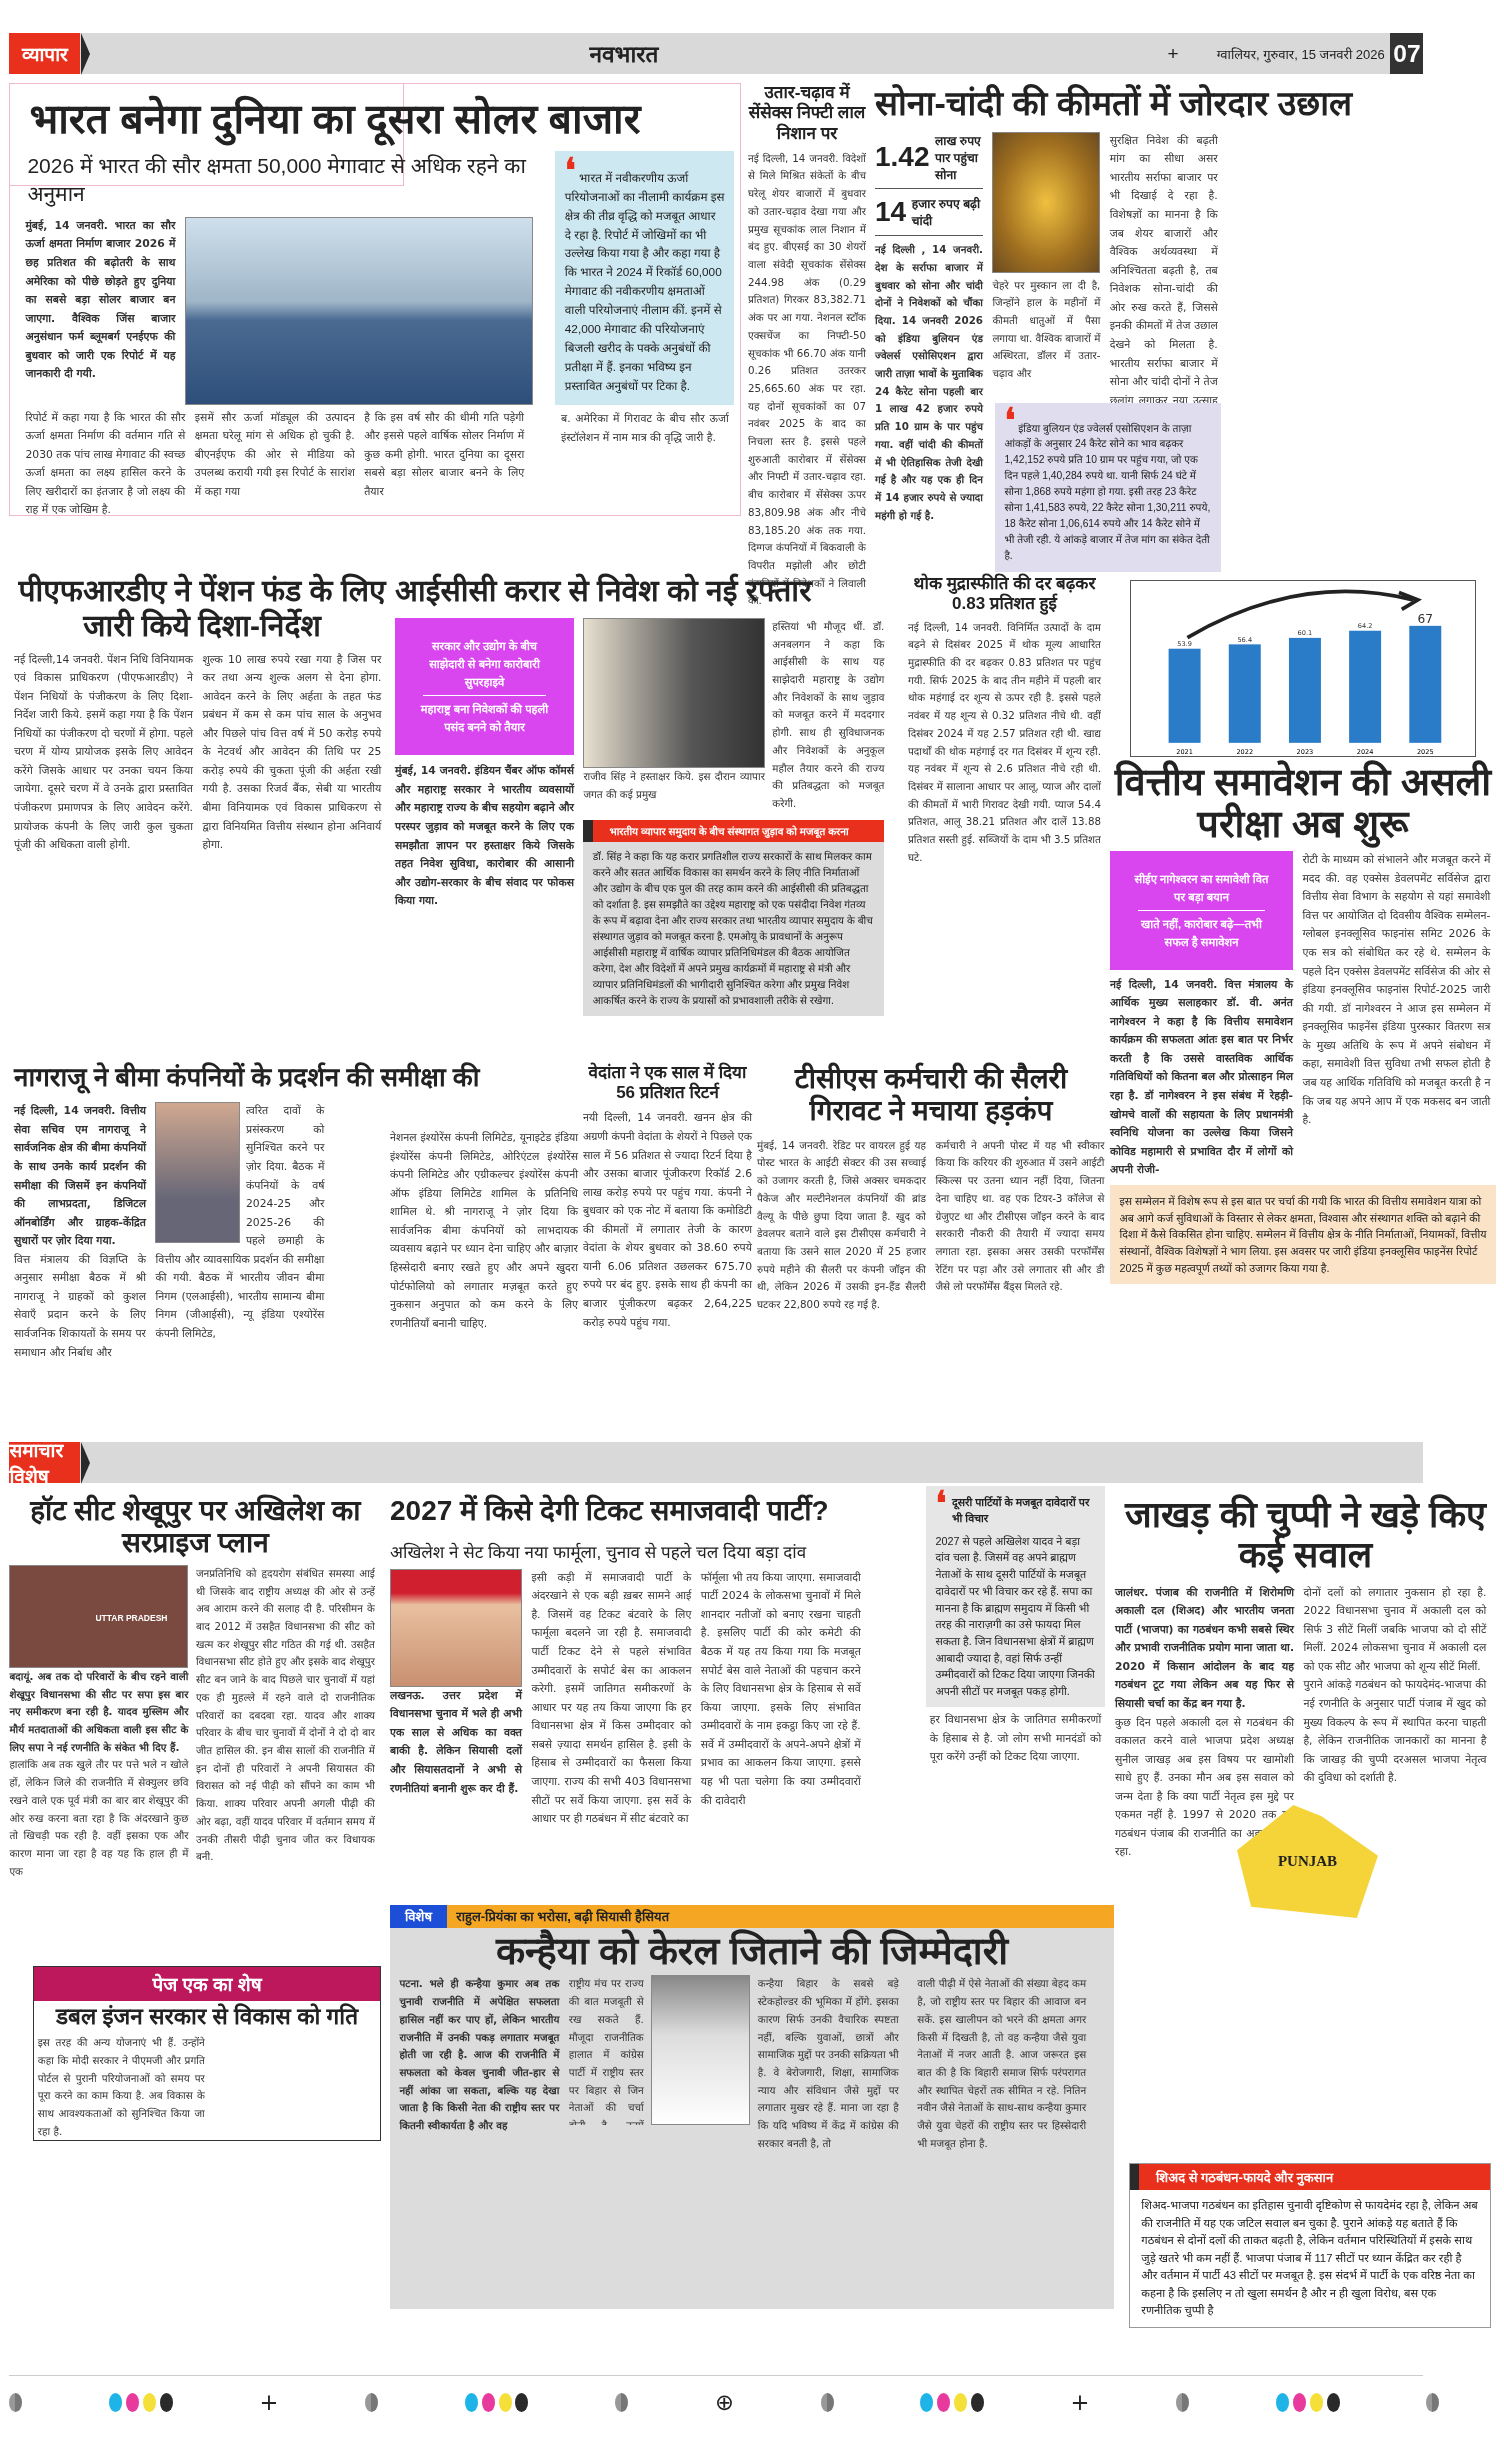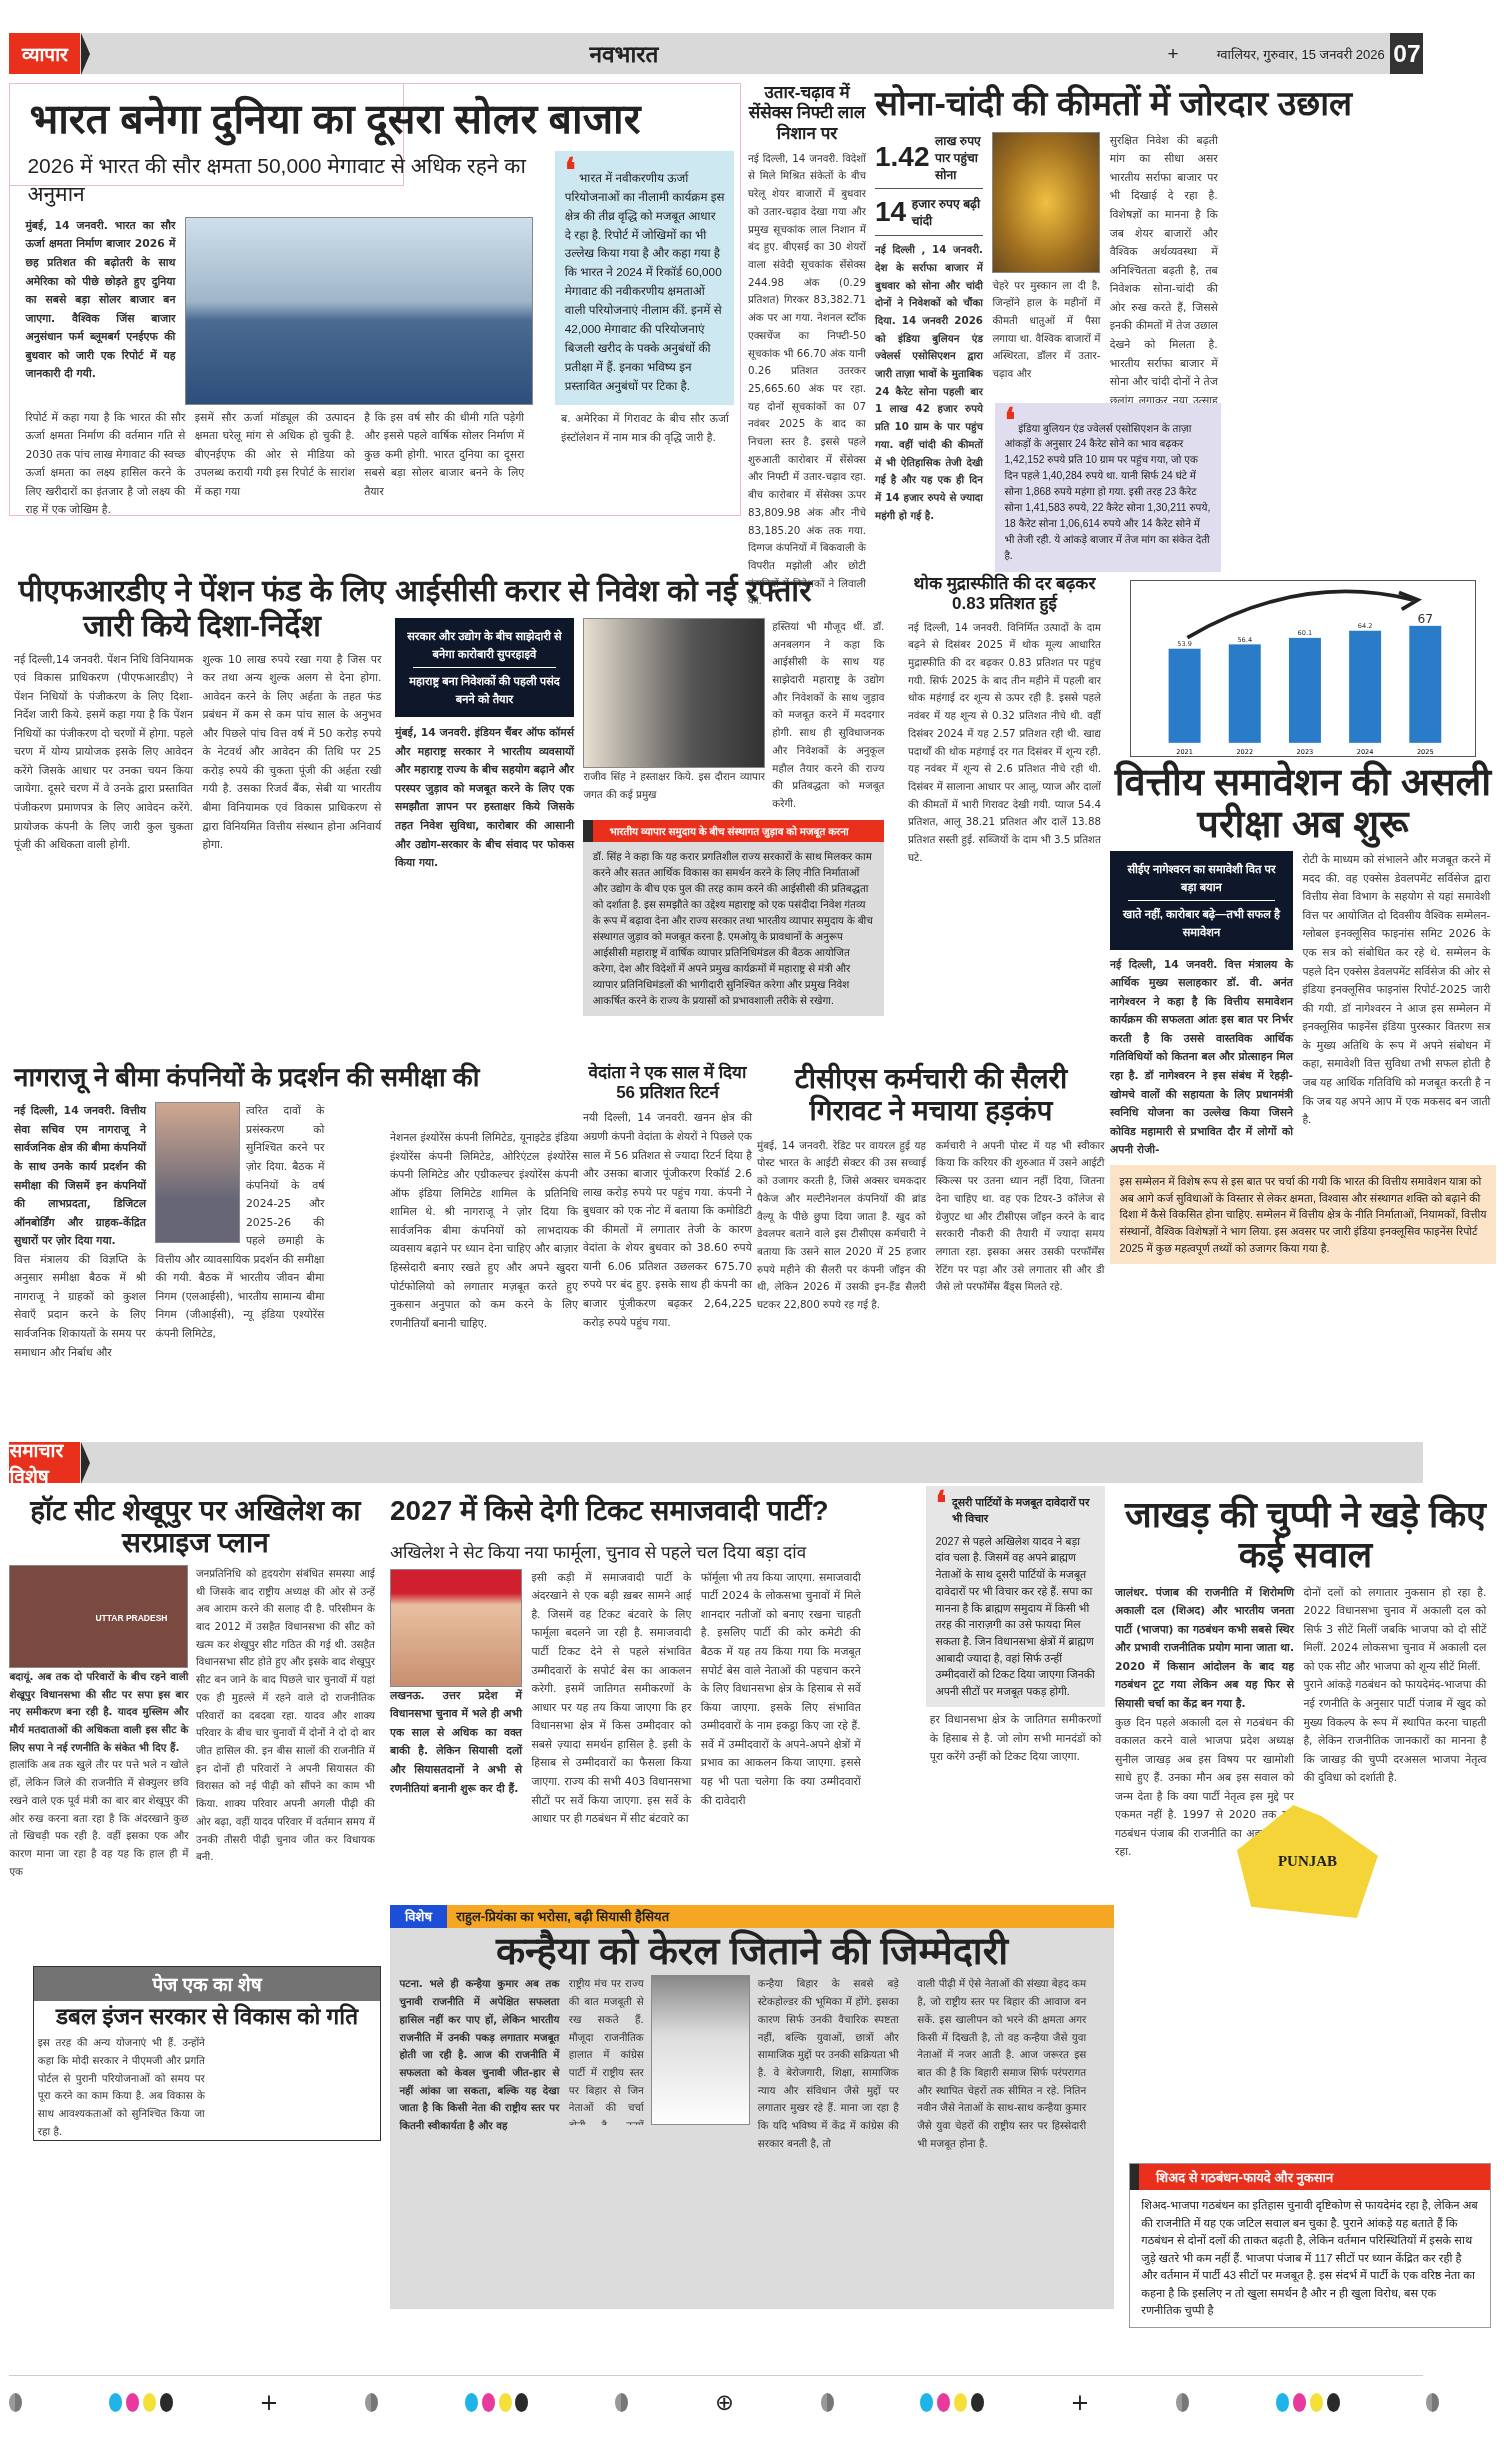--- a/index.html
+++ b/index.html
@@ -14,21 +14,21 @@
 .h1{font:bold 36px "Liberation Sans",sans-serif;color:#222;line-height:1.1}
 .h2{font:bold 24.5px "Liberation Sans",sans-serif;color:#222;line-height:1.15}
 .h3{font:bold 17px "Liberation Sans",sans-serif;color:#222;line-height:1.2}
 .txt{font:10.8px "DejaVu Sans",sans-serif;line-height:1.72;color:#333;text-align:justify}
 .txt b{font-weight:bold}
 .box-pink{border:1.9px solid #f0b8d0}
 .quote{background:#cde8f0;padding:9.4px;font:11.8px "Liberation Sans",sans-serif;line-height:1.6}
 .quote2{background:#e0deee;padding:7.5px 9.4px;font:11.3px "Liberation Sans",sans-serif;line-height:1.55}
 .qmark{color:#e8301c;font:bold 34px "Liberation Serif",serif;line-height:.6}
 .img{background:linear-gradient(#bcd,#557);border:0.9px solid #888}
-.bluebox{background:#0f172a;color:#fff;padding:9px;text-align:center;font:bold 11.3px "Liberation Sans",sans-serif;line-height:1.6}
+.bluebox{background:#d946ef;color:#fff;padding:19px;text-align:center;font:bold 11.3px "Liberation Sans",sans-serif;line-height:1.6}
 .bluebox hr{border:0;border-top:0.9px solid #fff;margin:3.8px 9.4px}
 .redbar{background:#e8301c;color:#fff;font:bold 13px "Liberation Sans",sans-serif;padding:3.8px 9.4px 3.8px 26px;position:relative}
 .redbar:before{content:"";position:absolute;left:0;top:0;bottom:0;width:9.4px;background:#2a2a2a}
 .greybox{background:#dcdcdc;padding:7.5px 9.4px;font:11.3px "Liberation Sans",sans-serif;line-height:1.55}
 .cmyk{display:flex;gap:3.8px;align-items:center}
 .dot{width:13px;height:19px;border-radius:50%}
 .reg{width:13px;height:19px;border-radius:50%;background:linear-gradient(90deg,#999 50%,#777 50%)}
 </style>
 </head>
 <body>
@@ -253,21 +253,21 @@
     </div>
   </div>
   <div style="position:absolute;left:122px;top:310px;width:141px;height:113px;background:#f5d43a;clip-path:polygon(40% 0,60% 10%,100% 45%,85% 100%,10% 90%,0 40%);display:flex;align-items:center;justify-content:center;font:bold 15px 'Liberation Serif',serif">PUNJAB</div>
 </div>
 <div class="abs" style="left:1129px;top:2163px;width:362px;border:1.9px solid #999">
   <div class="redbar" style="font-size:13px">शिअद से गठबंधन-फायदे और नुकसान</div>
   <div style="padding:7.5px 11.3px;font:11.3px 'Liberation Sans',sans-serif;line-height:1.55">शिअद-भाजपा गठबंधन का इतिहास चुनावी दृष्टिकोण से फायदेमंद रहा है, लेकिन अब की राजनीति में यह एक जटिल सवाल बन चुका है. पुराने आंकड़े यह बताते हैं कि गठबंधन से दोनों दलों की ताकत बढ़ती है, लेकिन वर्तमान परिस्थितियों में इसके साथ जुड़े खतरे भी कम नहीं हैं. भाजपा पंजाब में 117 सीटों पर ध्यान केंद्रित कर रही है और वर्तमान में पार्टी 43 सीटों पर मजबूत है. इस संदर्भ में पार्टी के एक वरिष्ठ नेता का कहना है कि इसलिए न तो खुला समर्थन है और न ही खुला विरोध, बस एक रणनीतिक चुप्पी है</div>
 </div>
 
 <div class="abs" style="left:33px;top:1966px;width:348px;border:0.9px solid #333">
-  <div style="background:#737373;color:#fff;text-align:center;font:bold 19px 'Liberation Sans',sans-serif;padding:3.8px">पेज एक का शेष</div>
+  <div style="background:#be185d;color:#fff;text-align:center;font:bold 19px 'Liberation Sans',sans-serif;padding:3.8px">पेज एक का शेष</div>
   <div class="h2" style="text-align:center;font-size:22.6px;padding:3.8px">डबल इंजन सरकार से विकास को गति</div>
   <div style="display:flex;gap:7.5px;padding:0 3.8px">
     <div class="txt" style="width:167px;font-size:10.3px">इस तरह की अन्य योजनाएं भी हैं. उन्होंने कहा कि मोदी सरकार ने पीएमजी और प्रगति पोर्टल से पुरानी परियोजनाओं को समय पर पूरा करने का काम किया है. अब विकास के साथ आवश्यकताओं को सुनिश्चित किया जा रहा है.</div>
   </div>
 </div>
 
 <div class="abs" style="left:390px;top:1905px;width:724px;height:404px;background:#dcdcdc">
   <div style="display:flex;background:#f5a623;height:22.6px;align-items:center">
     <span style="background:#1d4ed8;color:#fff;font:bold 13px 'Liberation Sans',sans-serif;padding:2.8px 15px">विशेष</span>
     <span style="font:bold 13px 'Liberation Sans',sans-serif;padding-left:9.4px">राहुल-प्रियंका का भरोसा, बढ़ी सियासी हैसियत</span>

